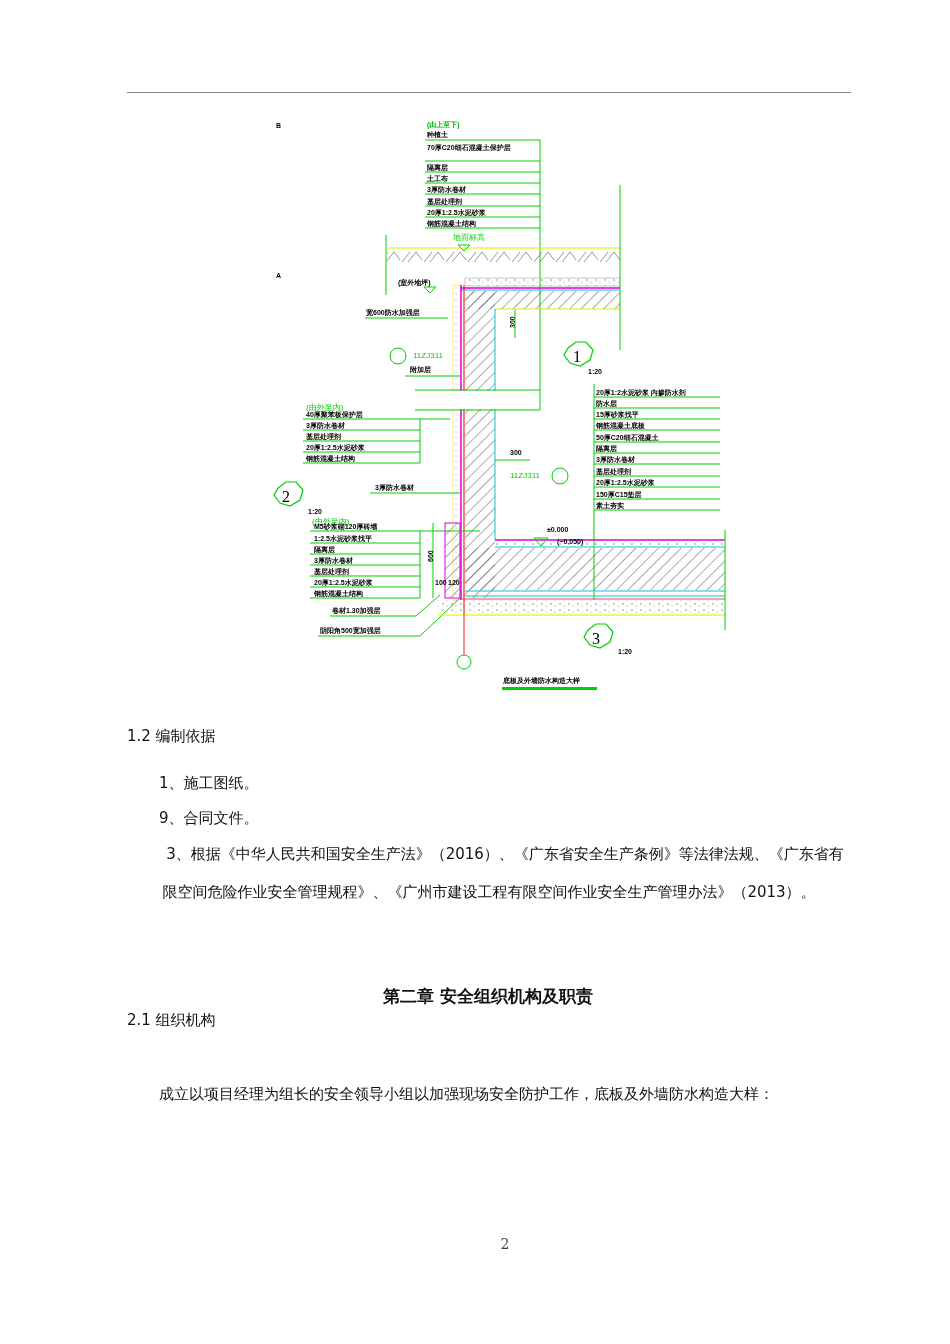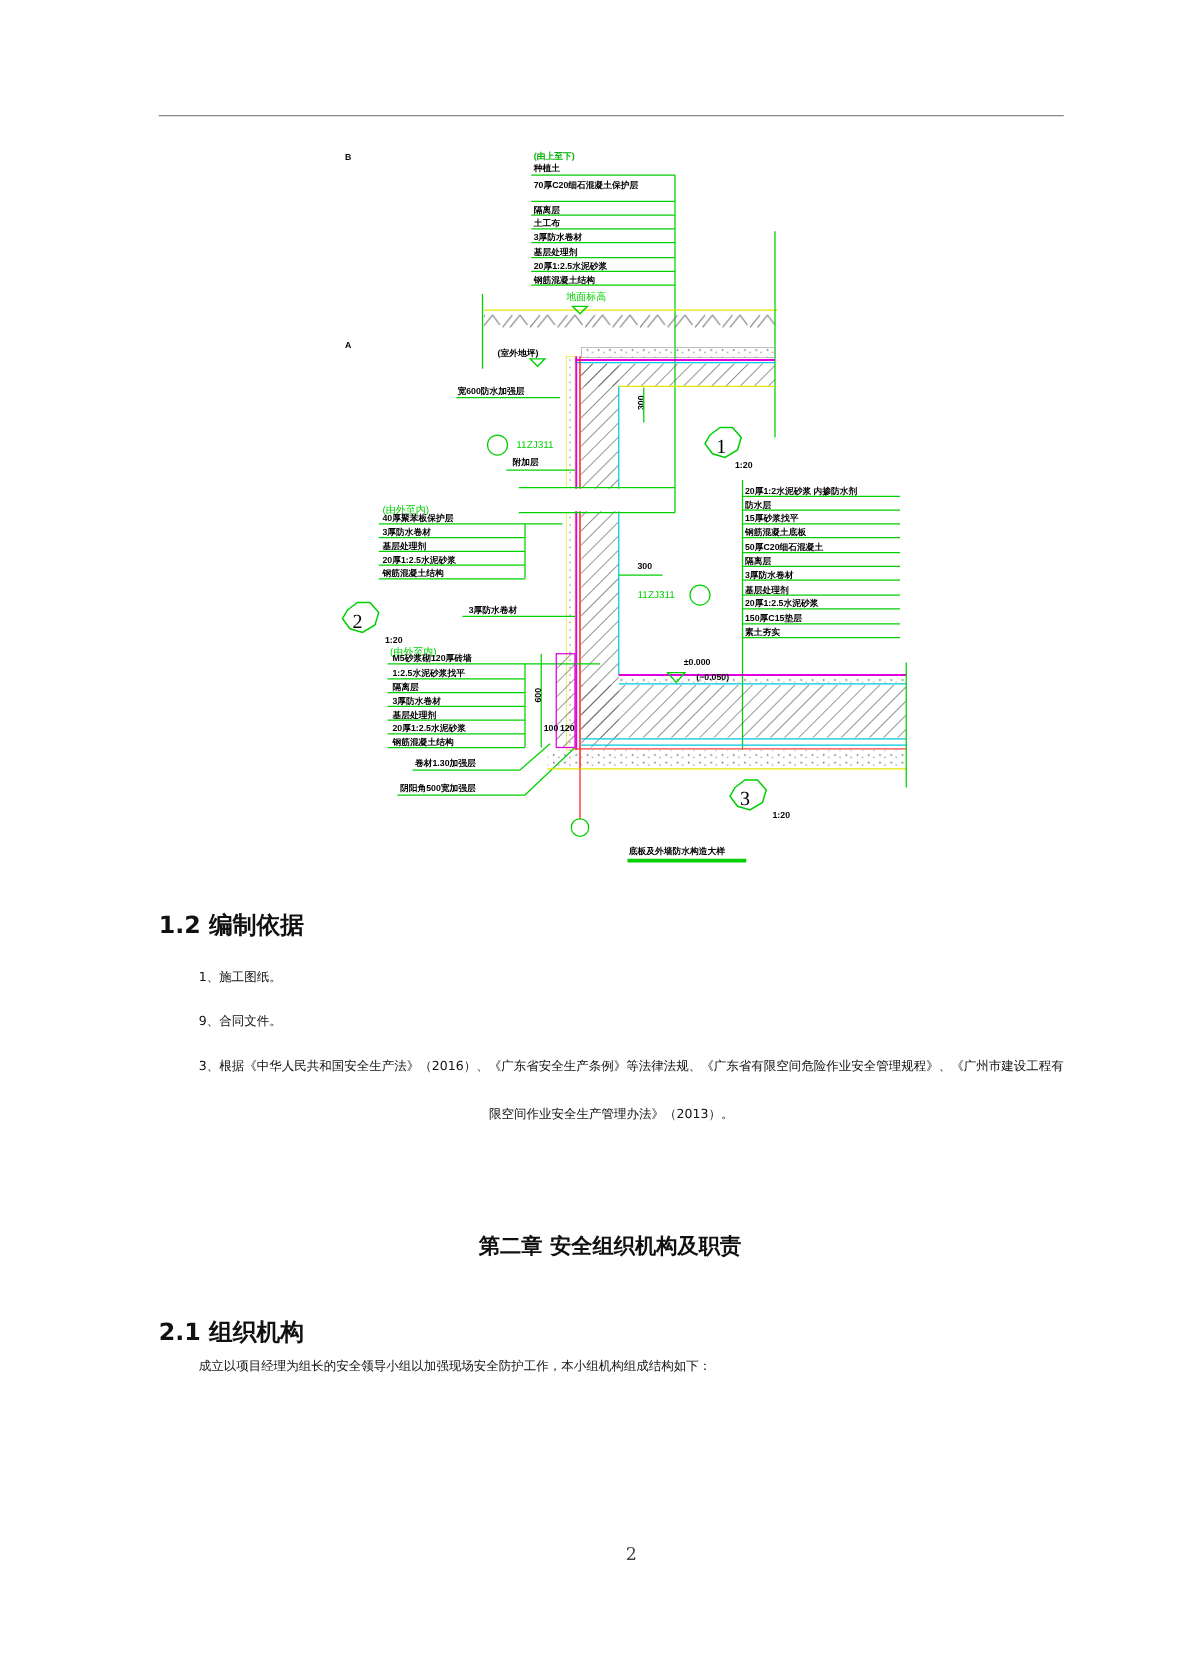--- a/index.html
+++ b/index.html
@@ -4,22 +4,22 @@
   <style>
     html, body { margin: 0; padding: 0; background: #ffffff; }
     body { width: 950px; height: 1344px; position: relative; overflow: hidden;
            font-family: "DejaVu Sans", "Liberation Sans", sans-serif; color: #111; }
     .header-rule { position: absolute; left: 127px; top: 92px; width: 724px; height: 0;
                    border-top: 1px solid #888; }
     .drawing { position: absolute; left: 270px; top: 110px; width: 470px; height: 590px; text-align: right; }
     .drawing svg { width: 470px; height: 590px; display: block; }
     .cad-label { font-family: "Liberation Sans", sans-serif; font-size: 7px; font-weight: bold; fill: #000; }
     .cad-green { font-family: "Liberation Sans", sans-serif; font-size: 8px; fill: #00d000; }
-    .h2 { position: absolute; left: 127px; font-size: 19px; font-weight: bold; }
-    .para { position: absolute; font-size: 10px; line-height: 38px; }
+    .h2 { position: absolute; left: 127px; font-size: 15px; font-weight: normal; }
+    .para { position: absolute; font-size: 15px; line-height: 38px; }
     .indent { left: 127px; width: 724px; text-indent: 32px; }
     .chapter { position: absolute; left: 0; width: 976px; text-align: center; top: 985px;
                font-size: 17px; font-weight: bold; }
     .page-num { position: absolute; left: 0; width: 1010px; text-align: center; top: 1236px;
                 font-family: "DejaVu Serif", "Liberation Serif", serif; font-size: 14px; color: #444; }
   </style>
 </head>
 <body>
 
 <div class="header-rule"></div>
@@ -228,17 +228,17 @@
 </div>
 
 <div class="h2" style="top:727px;">1.2 编制依据</div>
 
 <div class="para indent" style="top:764px;">1、施工图纸。</div>
 <div class="para indent" style="top:799px;">9、合同文件。</div>
 <div class="para indent" style="top:835px;text-align:center;">3、根据《中华人民共和国安全生产法》（2016）、《广东省安全生产条例》等法律法规、《广东省有限空间危险作业安全管理规程》、《广州市建设工程有限空间作业安全生产管理办法》（2013）。</div>
 
 <div class="chapter">第二章  安全组织机构及职责</div>
 
-<div class="h2" style="top:1053px;">2.1 组织机构</div>
-
-<div class="para indent" style="top:1075px;">成立以项目经理为组长的安全领导小组以加强现场安全防护工作，本小组机构组成结构如下：</div>
+<div class="h2" style="top:1011px;">2.1 组织机构</div>
+
+<div class="para indent" style="top:1075px;">成立以项目经理为组长的安全领导小组以加强现场安全防护工作，底板及外墙防水构造大样：</div>
 
 <div class="page-num">2</div>
 
 </body></html>

